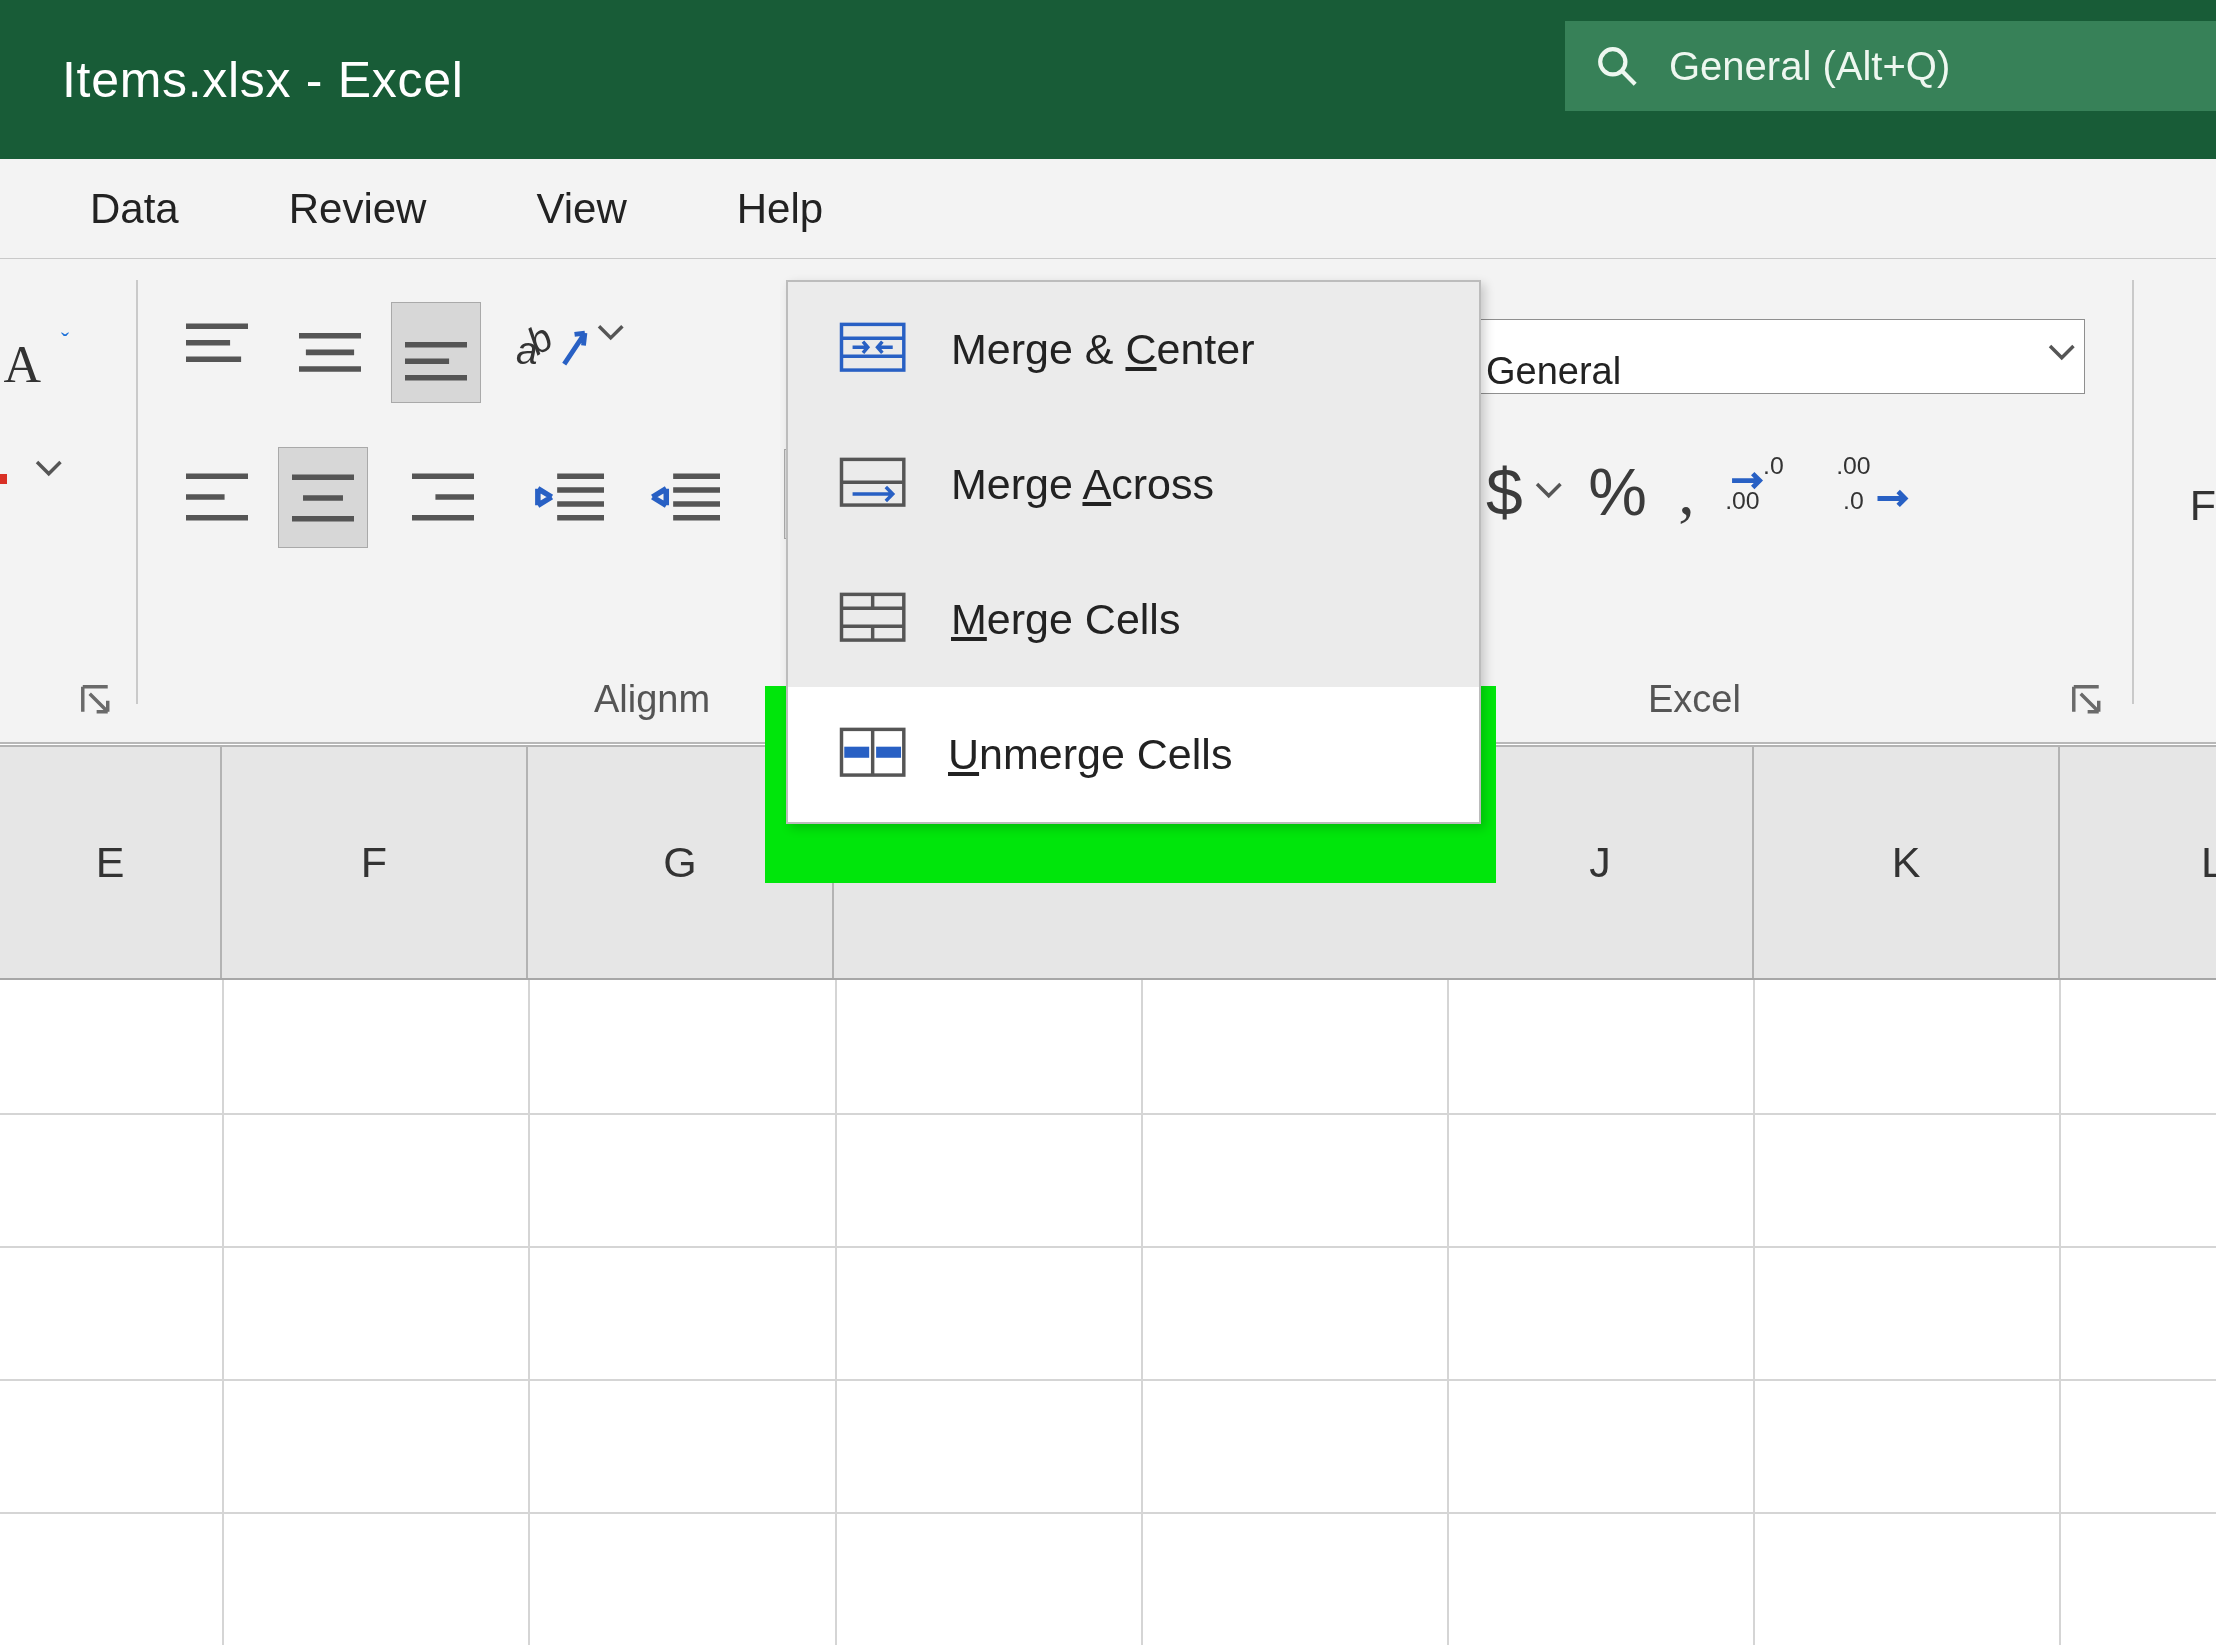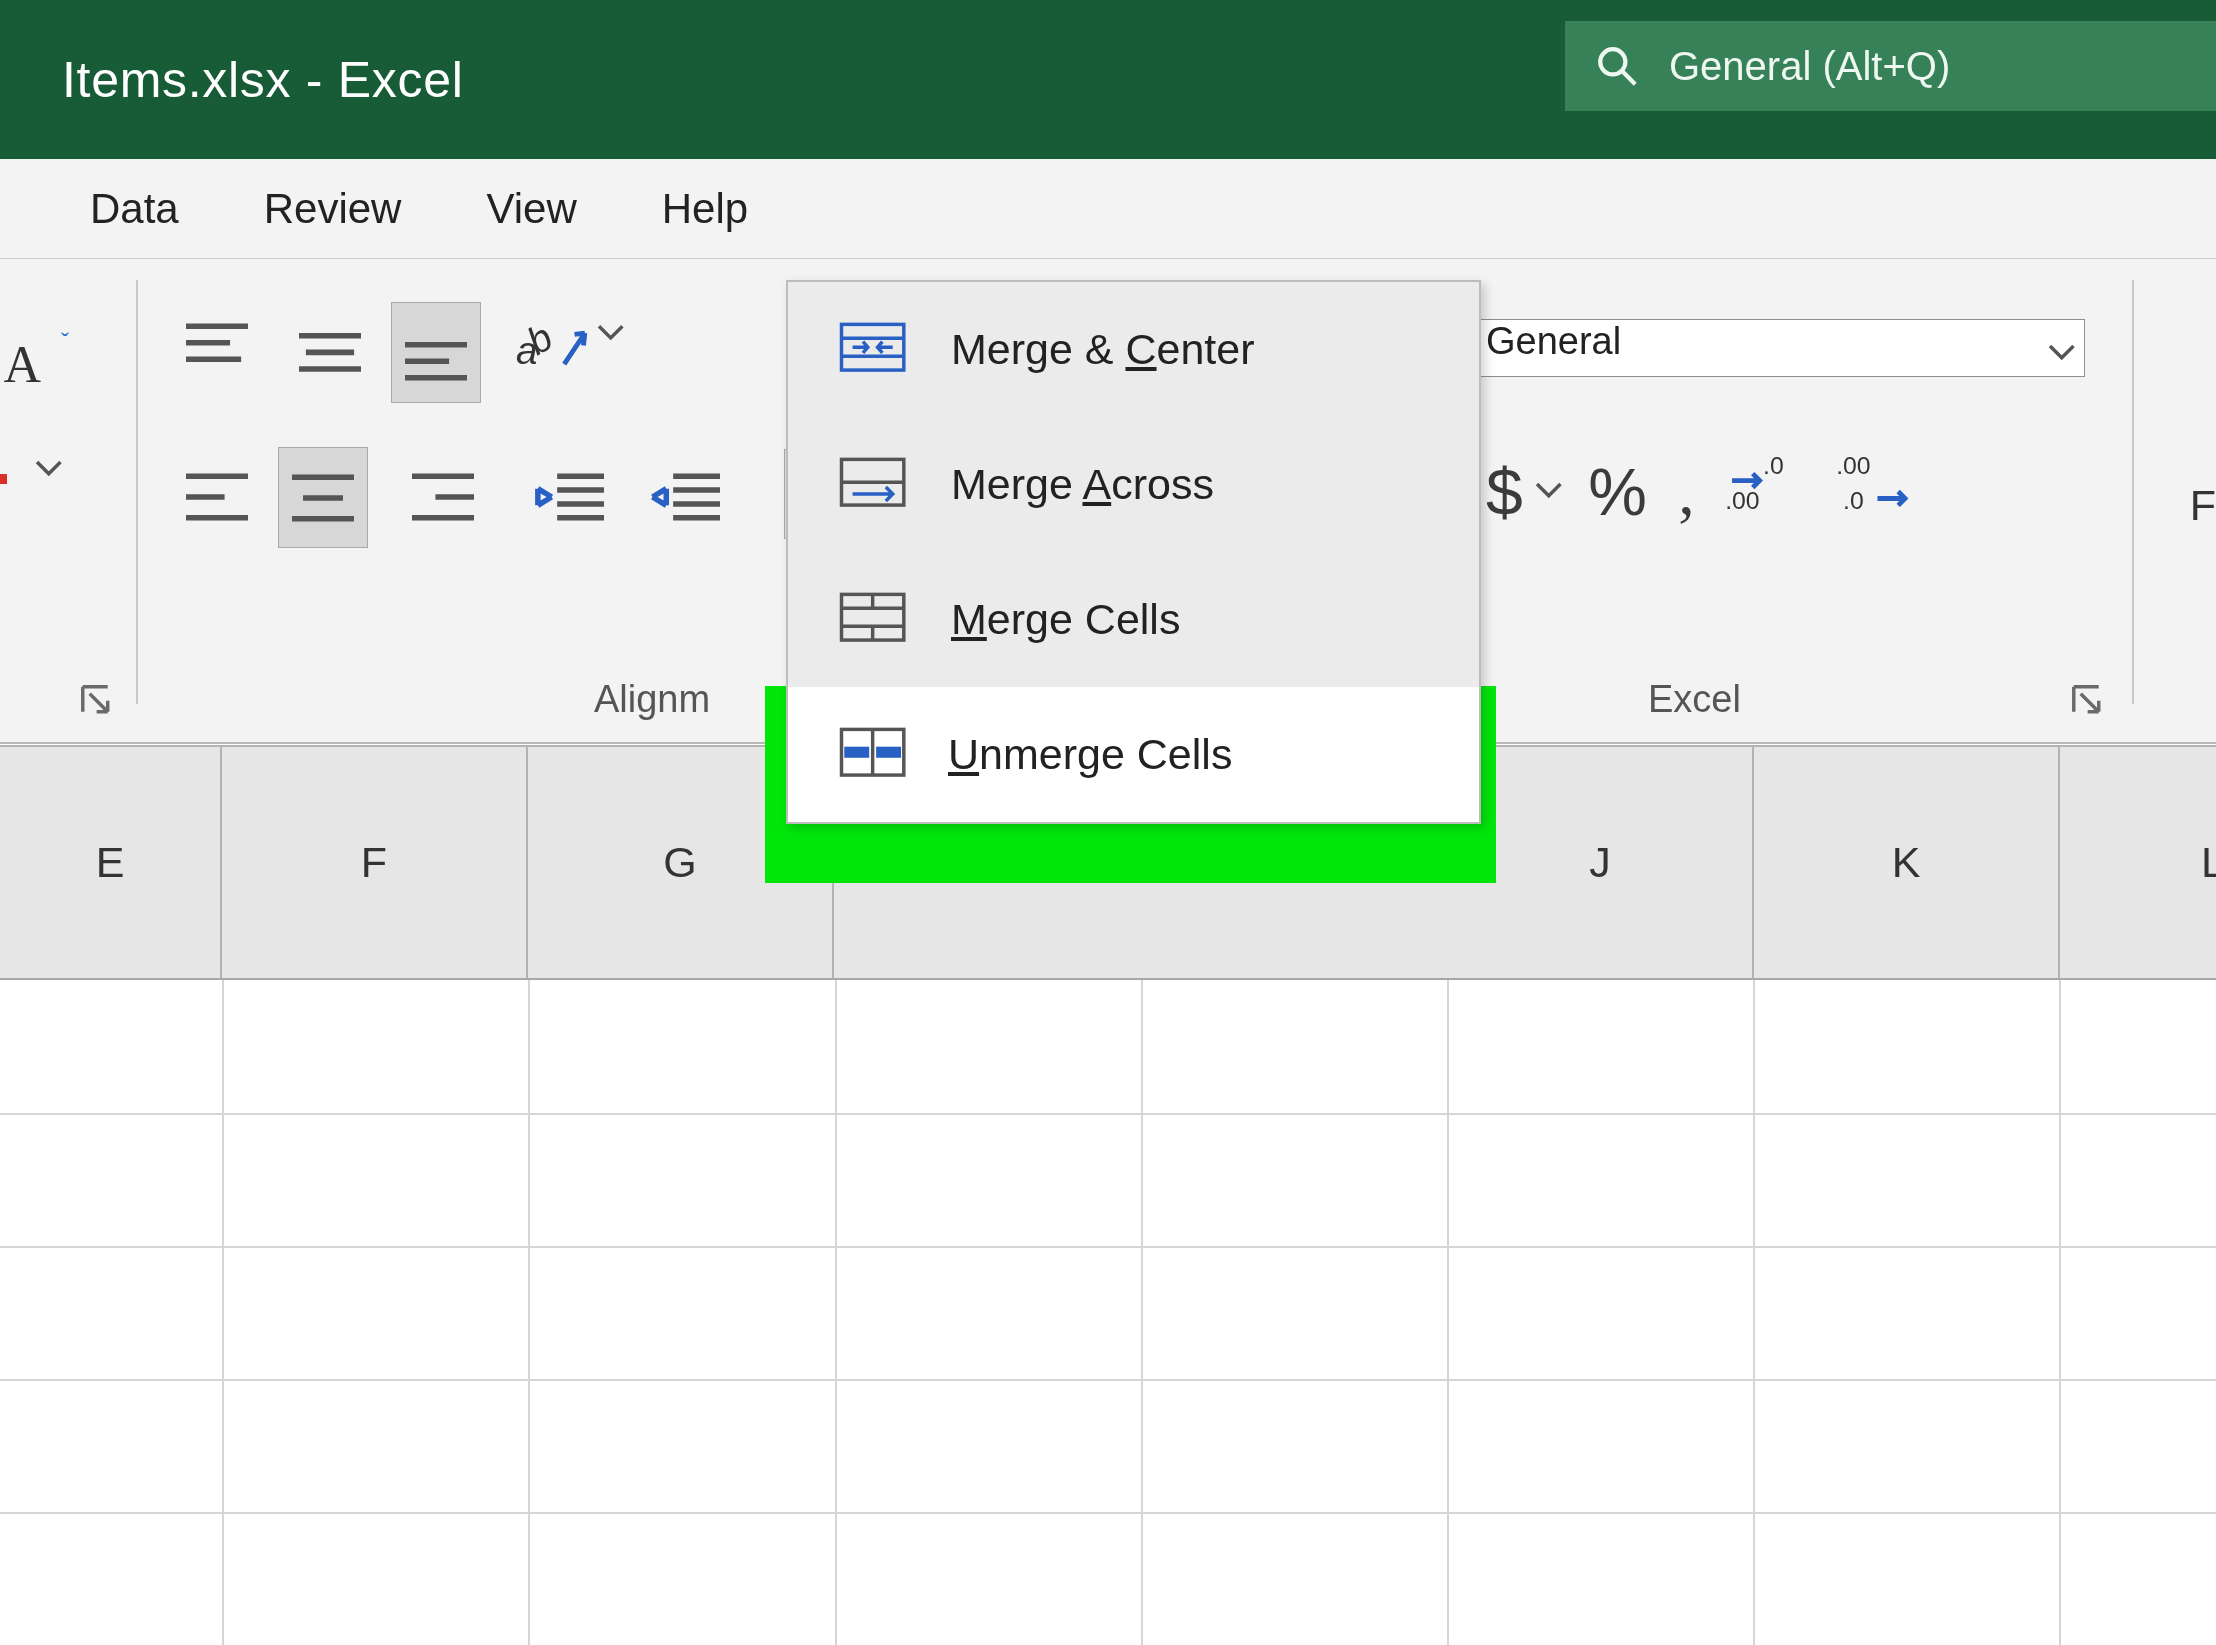--- a/index.html
+++ b/index.html
@@ -9,21 +9,21 @@
   .titlebar{
     height:159px;background:#185C37;color:#fff;display:flex;align-items:center;padding-left:62px;position:relative;
   }
   .titlebar .title{font-size:50px;font-weight:400;letter-spacing:0.7px;}
   .titlebar .search{
     position:absolute;right:0;top:21px;height:90px;width:651px;background:#378158;
     display:flex;align-items:center;padding-left:31px;font-size:40px;color:#eef7f0;gap:31px;
   }
   .titlebar .search svg{width:42px;height:42px;stroke:#eef7f0;}
 
-  .tabs{height:100px;background:#F3F3F3;border-bottom:1.4px solid #c9c9c9;display:flex;align-items:center;padding-left:90px;gap:85px;font-size:42px;color:#222;}
+  .tabs{height:100px;background:#F3F3F3;border-bottom:1.4px solid #c9c9c9;display:flex;align-items:center;padding-left:90px;gap:110px;font-size:42px;color:#222;}
   .tabs .tab{cursor:pointer;}
 
   .ribbon{
     height:485px;background:#F3F3F3;border-bottom:2.1px solid #b8b8b8;position:relative;
   }
 
   
   .ribbon .group-divider{position:absolute;top:21px;bottom:38px;width:2.1px;background:#c9c9c9;}
   .ribbon .group-label{position:absolute;bottom:21px;font-size:38px;color:#555;}
   .dialog-launcher{position:absolute;bottom:28px;width:30.5px;height:30.5px;}
@@ -34,21 +34,21 @@
   .rb-btn.selected{background:#d7d7d7;border-color:#a9a9a9;}
   .rb-btn svg{width:62px;height:50px;}
 
   
   .font-a{position:absolute;left:3.5px;top:76px;font-size:52px;font-family:"Times New Roman",serif;color:#333;}
   .font-a .caret{position:absolute;right:-28px;top:-7px;color:#1a6fd8;font-size:24px;}
   .font-color-bar{position:absolute;left:-21px;top:215px;width:28px;height:10.4px;background:#d93025;}
   .font-color-caret{position:absolute;left:37px;top:203px;}
 
   
-  .num-format{position:absolute;left:1471px;top:60px;width:614px;height:58px;background:#fff;border:1.4px solid #8f8f8f;font-size:38px;display:flex;align-items:flex-start;padding-left:14px;color:#222;}
+  .num-format{position:absolute;left:1471px;top:60px;width:614px;height:75px;background:#fff;border:1.4px solid #8f8f8f;font-size:38px;display:flex;align-items:flex-end;padding-left:14px;color:#222;}
   .num-format .drop{position:absolute;right:10.4px;top:26px;}
   .num-buttons{position:absolute;top:194px;display:flex;align-items:center;gap:28px;font-size:66px;color:#3b3b3b;}
   .num-buttons .cur{font-family:Arial;display:flex;align-items:center;gap:14px;}
   .num-buttons .dec svg{width:83px;height:62px;}
 
   
   .wrap-text{position:absolute;left:801px;top:48px;display:flex;align-items:center;gap:26px;font-size:43px;color:#222;}
   .wrap-text svg{width:62px;height:55px;}
   .merge-btn{position:absolute;left:784px;top:190px;width:506px;height:90px;background:#dcdcdc;border:1.4px solid #a9a9a9;display:flex;align-items:center;padding-left:15.2px;font-size:42px;color:#222;gap:23px;}
   .merge-btn svg.mc{width:62px;height:48px;}

